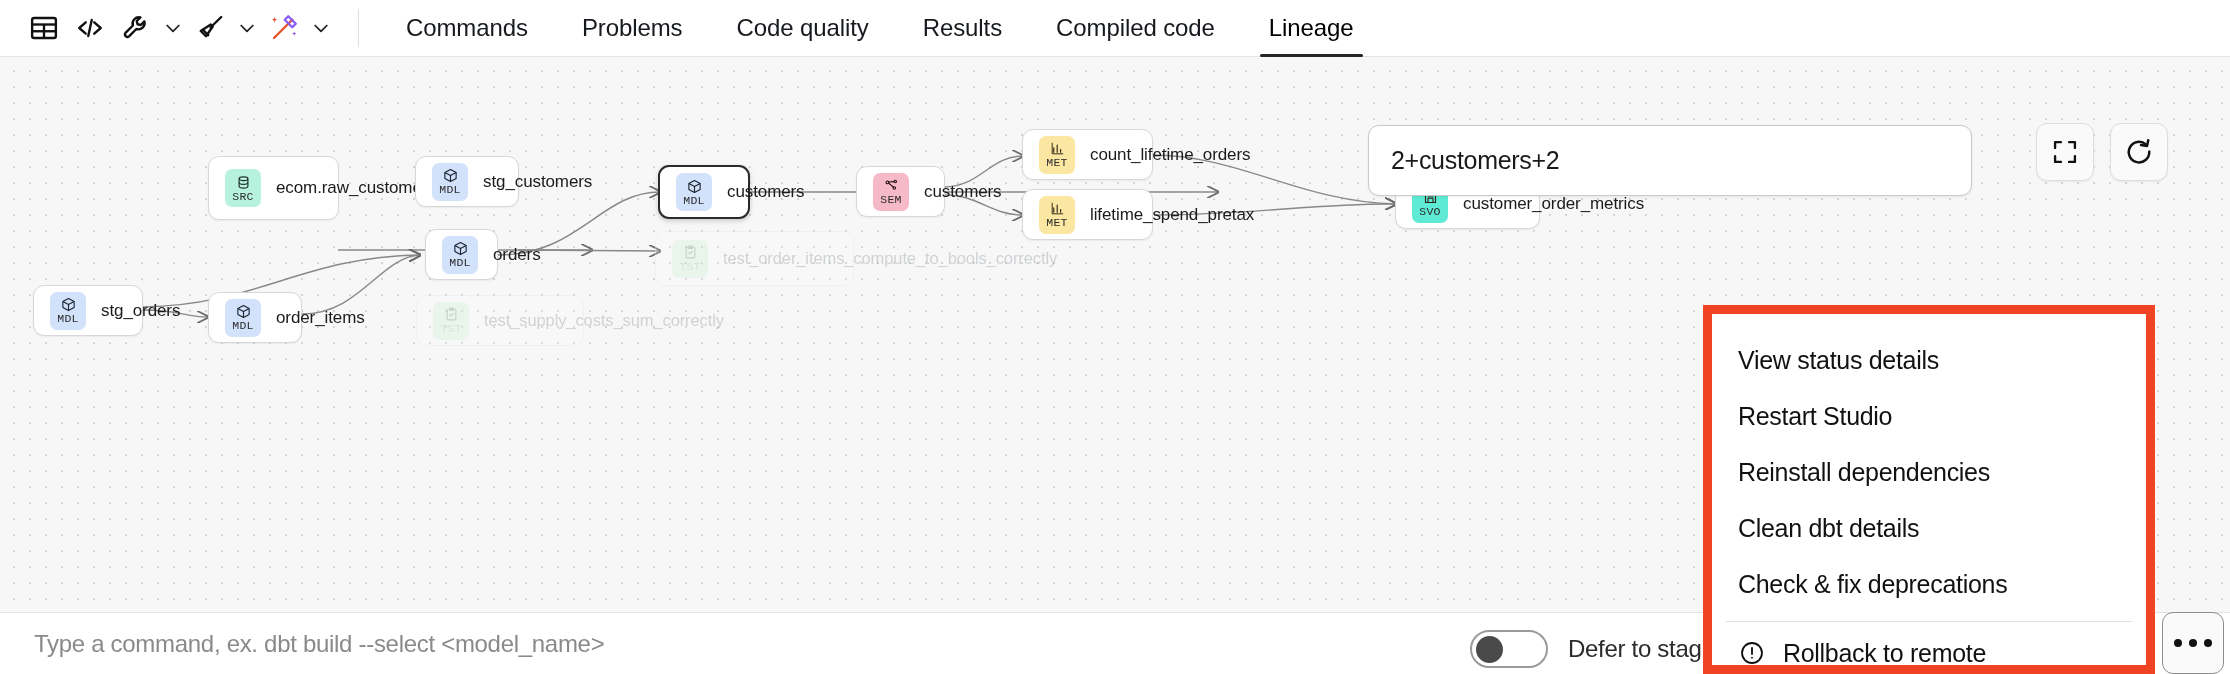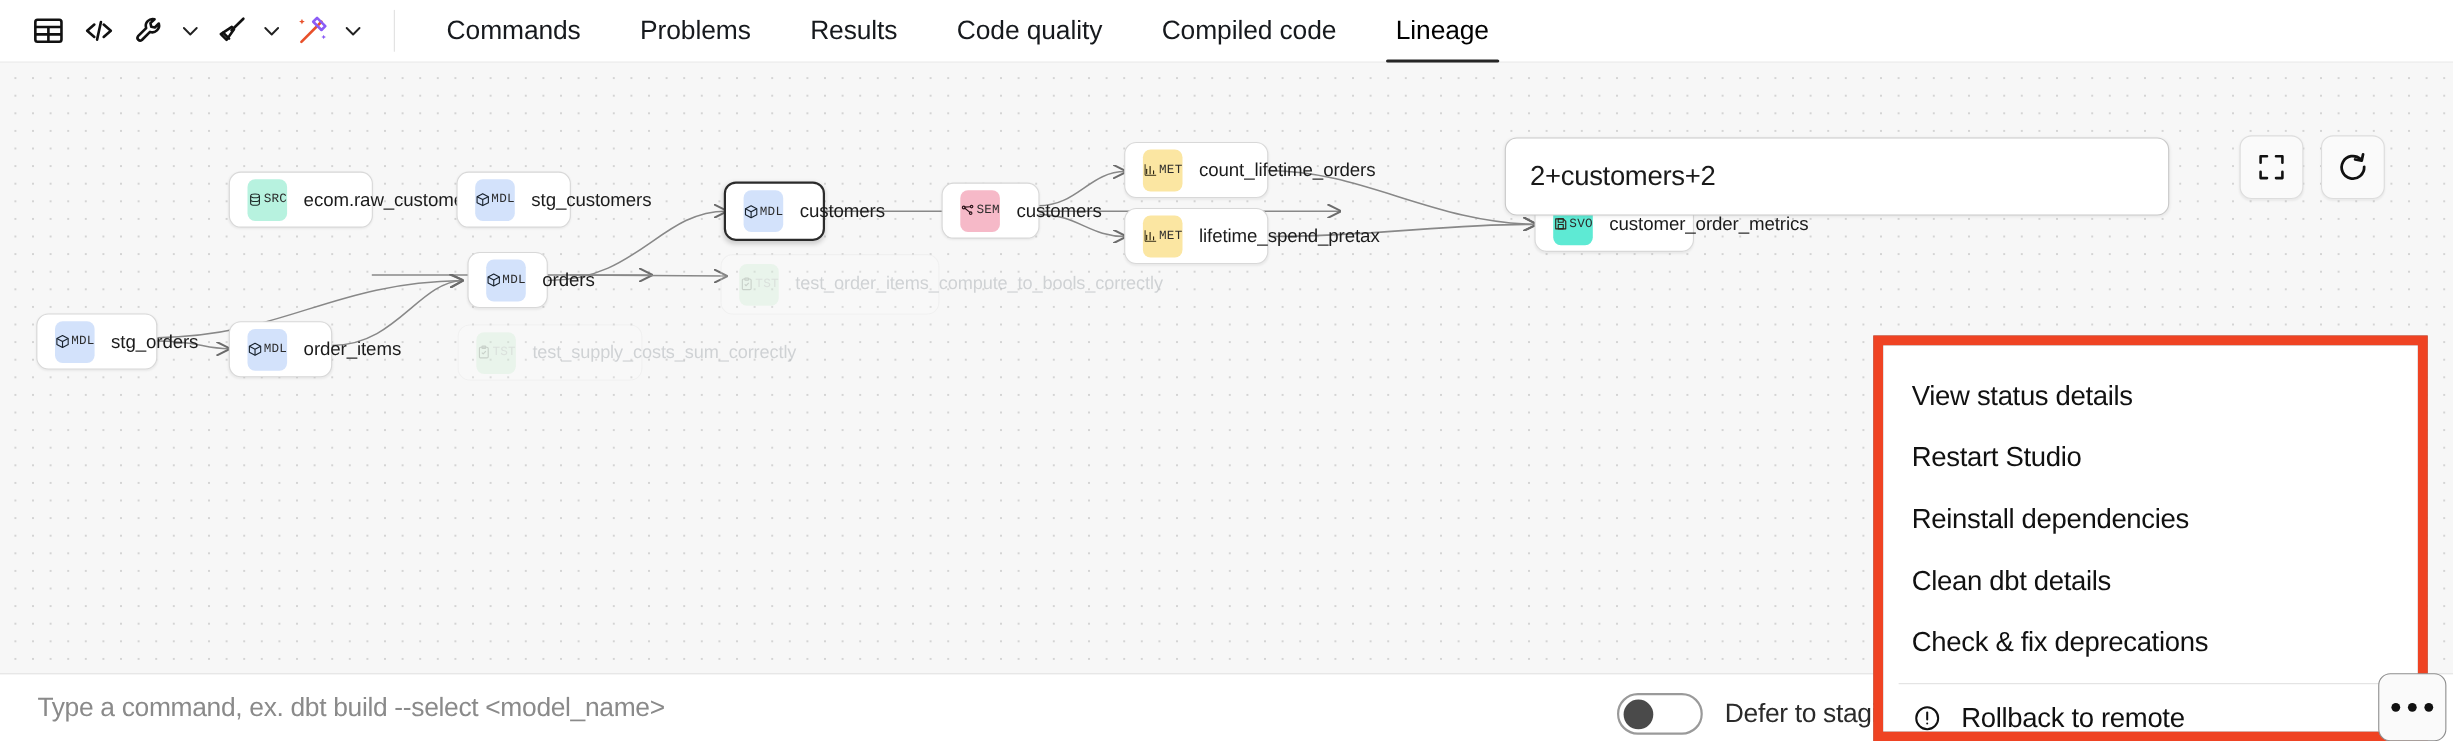--- a/index.html
+++ b/index.html
@@ -83,21 +83,21 @@
   .node.ghost {
     background: rgba(255,255,255,0.40);
     border: 1px solid #e8e8e8;
     box-shadow: none;
     opacity: 0.42;
   }
   .badge {
     flex: 0 0 auto;
     width: 36px; height: 38px;
     border-radius: 7px;
-    display: flex; flex-direction: row;
+    display: flex; flex-direction: column;
     align-items: center; justify-content: center;
     gap: 1px;
   }
   .badge svg { display: block; }
   .badge .bt {
     font-size: 11.5px; line-height: 11px; letter-spacing: 0.2px;
     font-family: "Liberation Mono", monospace;
     color: #2c2c2c;
   }
   .badge-src { background: #b7f2df; }
@@ -156,23 +156,23 @@
     display: flex; align-items: center; justify-content: center;
     cursor: pointer;
     box-shadow: 0 1px 2px rgba(0,0,0,0.06);
     color: #111;
   }
 
   
   .menu-outline {
     position: absolute;
     left: 1703px; top: 305px;
-    width: 504px; height: 369px;
+    width: 452px; height: 369px;
     border: 9px solid #ef4323;
-    background: #737373;
+    background: #8b5cf6;
     z-index: 20;
   }
   .menu {
     position: absolute; left: 0; top: 0;
     width: 100%; height: 100%;
     background: #ffffff;
     padding: 18px 0 12px 0;
   }
   .menu-item {
     height: 56px;
@@ -297,22 +297,22 @@
           <polyline points="5,9 12,16 19,9"></polyline>
         </svg>
       </div>
     </div>
 
     <div class="tool-div"></div>
 
     <div class="tabs">
       <div class="tab">Commands</div>
       <div class="tab">Problems</div>
+      <div class="tab">Code quality</div>
       <div class="tab">Results</div>
-      <div class="tab">Code quality</div>
       <div class="tab">Compiled code</div>
       <div class="tab active">Lineage</div>
     </div>
   </div>
 
   <div class="canvas">
 
     <svg class="edges">
       <defs>
         <marker id="ah" markerWidth="9" markerHeight="9" refX="8" refY="4.5" orient="auto">
@@ -336,21 +336,21 @@
         <path d="M302,257 C360,257 380,200 420,198"></path>
 
         <path d="M944,130 C980,130 990,99 1023,99"></path>
         <path d="M944,138 C980,138 990,158 1023,158"></path>
 
         <path d="M1152,98 C1240,98 1300,145 1396,147"></path>
         <path d="M1154,158 C1250,158 1320,146 1396,147"></path>
       </g>
     </svg>
 
-    <div class="node" style="left:208px; top:99px; width:131px; height:51px;">
+    <div class="node" style="left:208px; top:99px; width:131px; height:64px;">
       <div class="badge badge-src">
         <svg width="15" height="15" viewBox="0 0 24 24" fill="none" stroke="#1f2b29" stroke-width="1.8">
           <ellipse cx="12" cy="6" rx="7" ry="3"></ellipse>
           <path d="M5 6v12c0 1.7 3.1 3 7 3s7-1.3 7-3V6"></path>
           <path d="M5 12c0 1.7 3.1 3 7 3s7-1.3 7-3"></path>
         </svg>
         <span class="bt">SRC</span>
       </div>
       <span class="node-label">ecom.raw_customers</span>
     </div>

